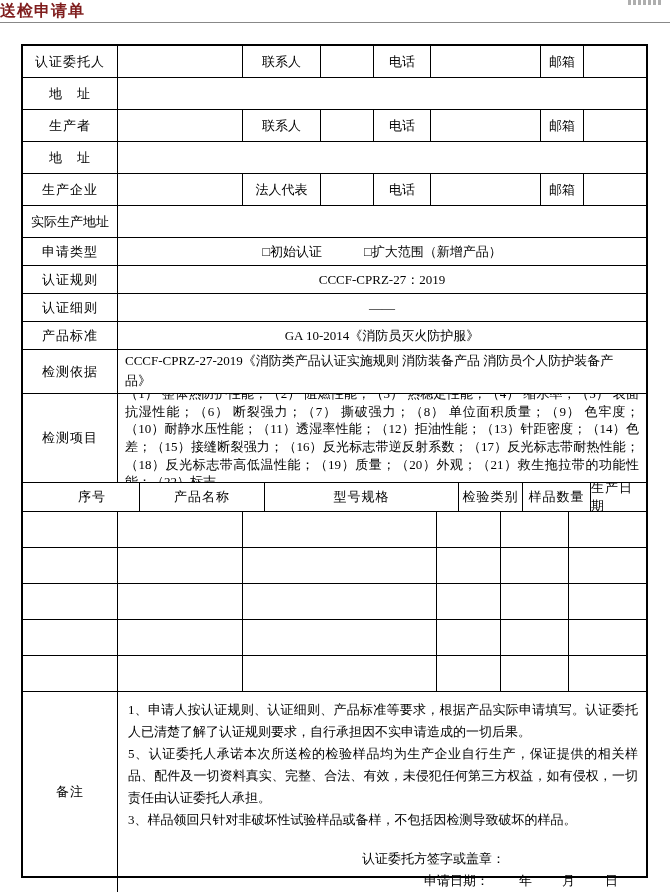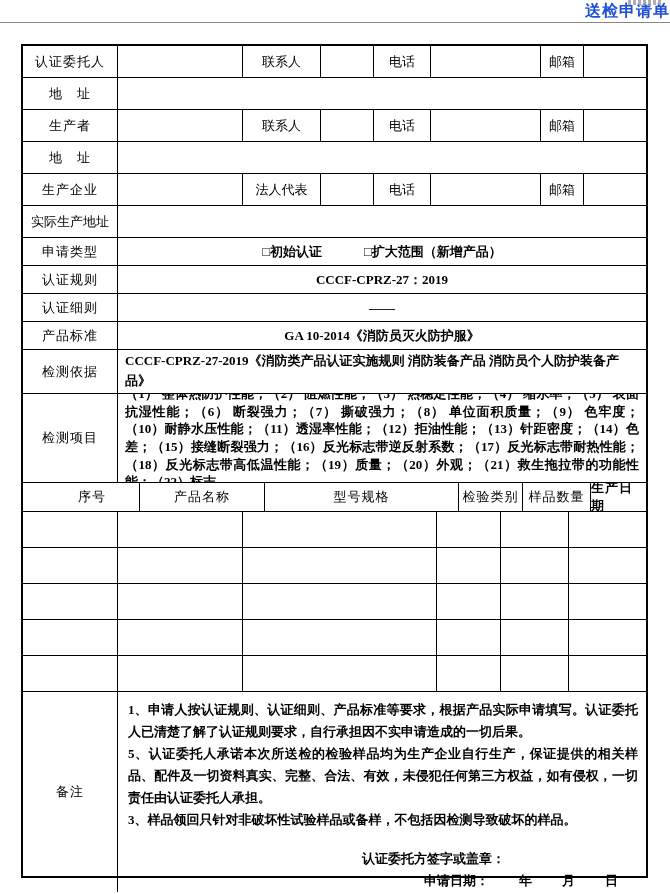--- a/index.html
+++ b/index.html
@@ -2,23 +2,23 @@
 <html><head>
 <meta charset="utf-8">
 <style>
   html,body{margin:0;padding:0;background:#ffffff;}
   body{
     position:relative;width:670px;height:894px;overflow:hidden;
     font-family:"Liberation Serif","DejaVu Serif",serif;
     color:#000;
   }
   .page-title{
-    position:absolute;top:1px;left:0;right:0;text-align:right;
+    position:absolute;top:1px;left:0;right:0;text-align:left;
     font-family:"DejaVu Sans","Liberation Sans",sans-serif;
-    font-size:16px;font-weight:bold;color:#1d4ed8;letter-spacing:1px;
+    font-size:16px;font-weight:bold;color:#7f1d1d;letter-spacing:1px;
   }
   .title-rule{
     position:absolute;top:22px;left:0;width:670px;height:0;
     border-top:1px solid #888;
   }
   .corner-watermark{
     position:absolute;top:0;right:8px;width:34px;height:5px;
     background:repeating-linear-gradient(90deg,#9a9a9a 0 3px,#fff 3px 5px);
     opacity:.8;
   }
@@ -27,21 +27,21 @@
     border:2px solid #000;box-sizing:border-box;
     font-size:13px;
   }
   .row{display:flex;border-bottom:1px solid #000;box-sizing:border-box;}
   .row:last-child{border-bottom:none;}
   .cell{
     border-right:1px solid #000;box-sizing:border-box;
     display:flex;align-items:center;justify-content:center;
     overflow:hidden;
   }
-  .cell:last-child{border-right:none;flex:1;font-weight:bold;}
+  .cell:last-child{border-right:none;flex:1;}
   .h31{height:32px;} .h28{height:28px;} .h44{height:44px;} .h89{height:89px;}
   .h29{height:29px;padding-left:22px;} .h36{height:36px;} .hremarks{height:200px;border-bottom:none;}
   .w-label{flex:0 0 95px;}
   .w-v1{flex:0 0 125px;}
   .w-contact{flex:0 0 78px;}
   .w-v2{flex:0 0 53px;}
   .w-phone{flex:0 0 57px;}
   .w-v3{flex:0 0 110px;}
   .w-mail{flex:0 0 43px;}
   .w-model{flex:0 0 194px;}

